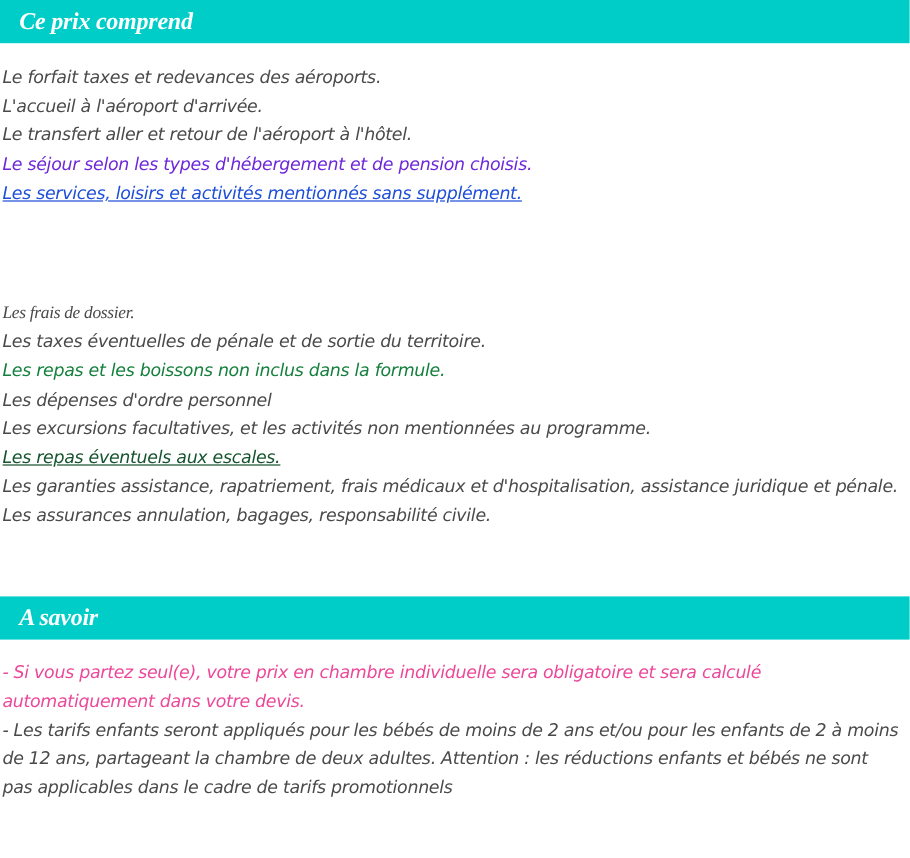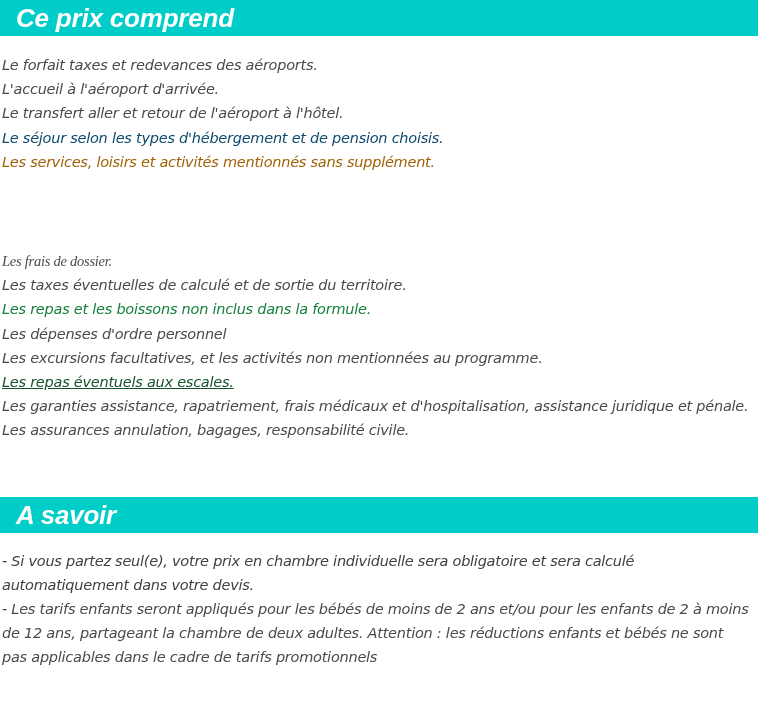--- a/index.html
+++ b/index.html
@@ -17,24 +17,24 @@
 
   .page {
     width: 758px;
     position: relative;
   }
 
   
   .section-banner {
     background: #00cdc8;
     color: #ffffff;
-    font-family: Liberation Sans, sans-serif;
+    font-family: Liberation Serif, serif;
     font-style: italic;
     font-weight: bold;
-    font-size: 26px;
+    font-size: 20px;
     line-height: 36px;
     height: 36px;
     padding: 0 0 0 16px;
     box-sizing: border-box;
     letter-spacing: -0.2px;
     white-space: nowrap;
     overflow: hidden;
   }
 
   
@@ -79,49 +79,49 @@
 
   <div>
     <div class="section-banner" style="background: rgb(0, 205, 200); color: rgb(255, 255, 255);">Ce prix comprend</div>
 
     <div class="gap-after-banner-1"></div>
 
     <div class="section-body">
       <div class="body-line" style="color: rgb(74, 74, 74);">Le forfait taxes et redevances des aéroports.</div>
       <div class="body-line" style="color: rgb(74, 74, 74);">L'accueil à l'aéroport d'arrivée.</div>
       <div class="body-line" style="color: rgb(74, 74, 74);">Le transfert aller et retour de l'aéroport à l'hôtel.</div>
-      <div class="body-line" style="color: #0c4a6e;">Le séjour selon les types d'hébergement et de pension choisis.</div>
-      <div class="body-line" style="color: #a16207;">Les services, loisirs et activités mentionnés sans supplément.</div>
+      <div class="body-line" style="color: #6d28d9;">Le séjour selon les types d'hébergement et de pension choisis.</div>
+      <div class="body-line" style="color: #1d4ed8; text-decoration: underline;">Les services, loisirs et activités mentionnés sans supplément.</div>
     </div>
   </div>
 
   <div class="gap-section-1-2"></div>
 
   <div>
 
     <div class="gap-after-banner-2"></div>
 
     <div class="section-body">
       <div class="body-line" style="color: rgb(74, 74, 74); font-family: Liberation Serif, serif;">Les frais de dossier.</div>
-      <div class="body-line" style="color: rgb(74, 74, 74);">Les taxes éventuelles de calculé et de sortie du territoire.</div>
+      <div class="body-line" style="color: rgb(74, 74, 74);">Les taxes éventuelles de pénale et de sortie du territoire.</div>
       <div class="body-line" style="color: #15803d;">Les repas et les boissons non inclus dans la formule.</div>
       <div class="body-line" style="color: rgb(74, 74, 74);">Les dépenses d'ordre personnel</div>
       <div class="body-line" style="color: rgb(74, 74, 74);">Les excursions facultatives, et les activités non mentionnées au programme.</div>
       <div class="body-line" style="color: #14532d; text-decoration: underline;">Les repas éventuels aux escales.</div>
       <div class="body-line" style="color: rgb(74, 74, 74);">Les garanties assistance, rapatriement, frais médicaux et d'hospitalisation, assistance juridique et pénale.</div>
       <div class="body-line" style="color: rgb(74, 74, 74);">Les assurances annulation, bagages, responsabilité civile.</div>
     </div>
   </div>
 
   <div class="gap-section-2-3"></div>
 
   <div>
     <div class="section-banner" style="background: rgb(0, 205, 200); color: rgb(255, 255, 255);">A savoir</div>
 
     <div class="gap-after-banner-3"></div>
 
     <div class="section-body">
-      <p class="note-para" style="color: #404040;">- Si vous partez seul(e), votre prix en chambre individuelle sera obligatoire et sera calculé automatiquement dans votre devis.</p>
+      <p class="note-para" style="color: #ec4899;">- Si vous partez seul(e), votre prix en chambre individuelle sera obligatoire et sera calculé automatiquement dans votre devis.</p>
       <p class="note-para" style="color: rgb(74, 74, 74);">- Les tarifs enfants seront appliqués pour les bébés de moins de 2 ans et/ou pour les enfants de 2 à moins de 12 ans, partageant la chambre de deux adultes. Attention : les réductions enfants et bébés ne sont pas applicables dans le cadre de tarifs promotionnels</p>
     </div>
   </div>
 
 </div>
 
 </body></html>

